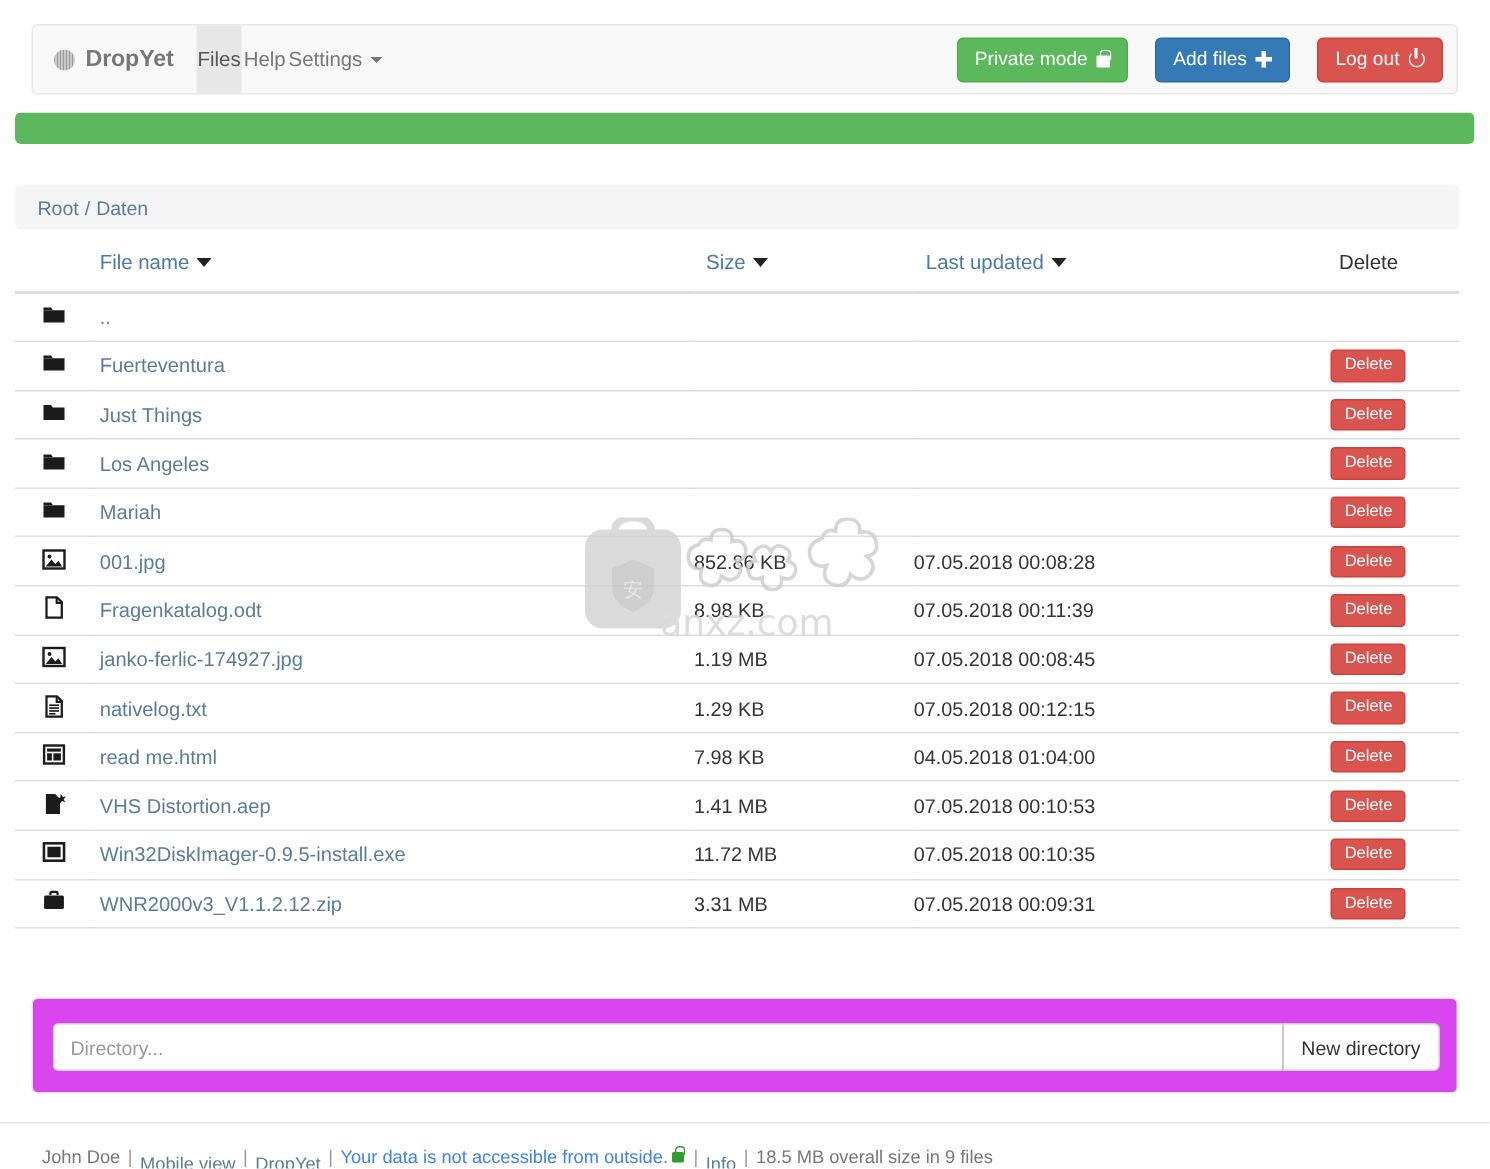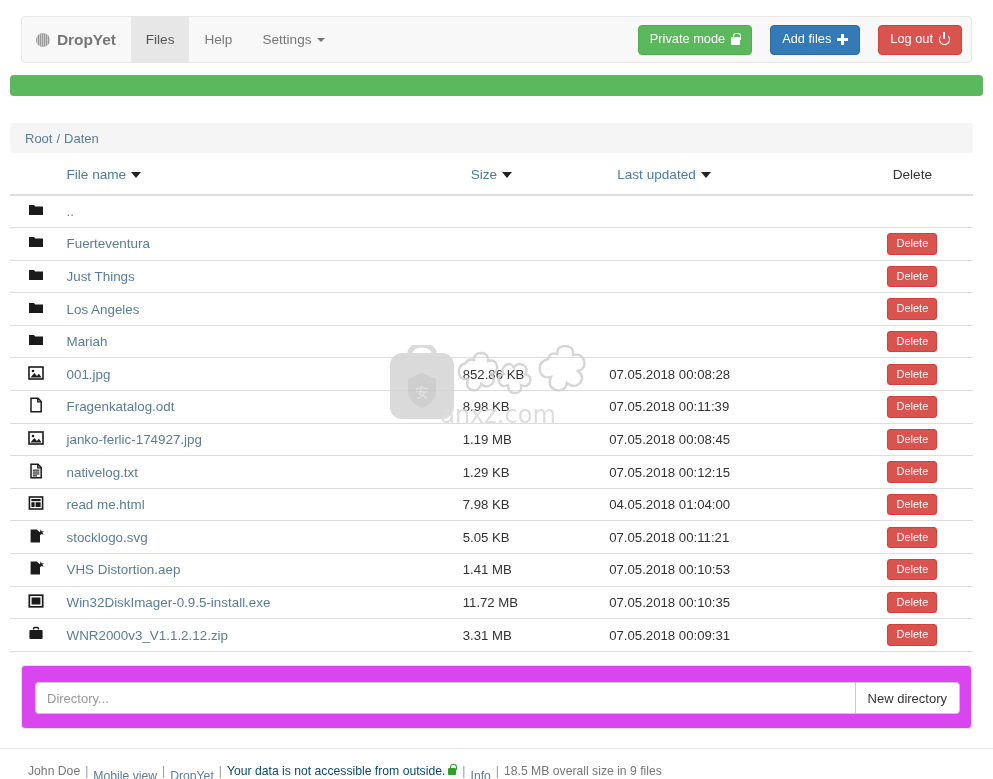--- a/index.html
+++ b/index.html
@@ -22,21 +22,21 @@
     display: flex; align-items: center; gap: 7px;
     padding: 0 15px 0 14px; font-size: 15.5px; font-weight: bold; color: #777;
     text-decoration: none; letter-spacing: -0.1px;
   }
   .brand-icon {
     width: 14px; height: 14px; border-radius: 50%;
     background: repeating-linear-gradient(90deg,#9a9a9a 0 1px,#c9c9c9 1px 2px);
     display: inline-block; flex: none;
   }
   .nav-link {
-    display: flex; align-items: center; padding: 0 15px;
+    display: flex; align-items: center; padding: 0 1px;
     font-size: 13.6px; color: #777; text-decoration: none; white-space: nowrap;
   }
   .nav-link.active { background: #e7e7e7; color: #555; }
   .caret {
     display: inline-block; margin-left: 5px;
     border-left: 4px solid transparent; border-right: 4px solid transparent;
     border-top: 4px solid #777;
   }
   .nav-right {
     margin-left: auto; display: flex; align-items: center; gap: 18px; padding-right: 9px;
@@ -152,21 +152,21 @@
 
   
   .footer {
     position: absolute; left: 0; top: 748px; width: 993px;
     border-top: 1px solid #e5e5e5; padding: 9px 10px 0 28px;
     font-size: 12.2px; color: #777;
     display: flex; align-items: center; gap: 0px; white-space: nowrap;
   }
   .footer a { color: #5b7c99; text-decoration: none; margin-top: 11px; }
   .footer .sep { padding: 0 5px; color: #999; }
-  .footer .green { color: #0c4a6e; }
+  .footer .green { color: #3b82f6; }
   .ico-lock-sm {
     position: relative; display: inline-block; width: 8px; height: 7px;
     background: #2f9e2f; border-radius: 1px; margin: 0 1px 0 3px; top: 1px;
   }
   .ico-lock-sm::before {
     content: ""; position: absolute; left: 1.3px; top: -4px;
     width: 5.4px; height: 5px; border: 1.5px solid #2f9e2f; border-bottom: none;
     border-radius: 3px 3px 0 0;
   }
 
@@ -349,30 +349,20 @@
             <td class="col-name"><a>read me.html</a></td>
             <td class="col-size">7.98 KB</td>
             <td class="col-date">04.05.2018 01:04:00</td>
             <td class="col-del"><span class="btn-del">Delete</span></td>
           </tr>
           <tr>
             <td class="col-icon"><span class="ficon"><svg width="16" height="16" viewBox="0 0 16 16">
                   <path d="M2.6 1.4h6.2l3.2 3.2v10H2.6z" fill="#1b1b1b"></path>
                   <path d="M12.6 1.2l1.2 2.2 2.2-0.4-1.6 1.8 1.2 2-2.2-0.8-1.5 1.6 0.1-2.3-2.1-0.9 2.2-0.7z" fill="#1b1b1b"></path>
                 </svg></span></td>
-            <td class="col-name"><a>stocklogo.svg</a></td>
-            <td class="col-size">5.05 KB</td>
-            <td class="col-date">07.05.2018 00:11:21</td>
-            <td class="col-del"><span class="btn-del">Delete</span></td>
-          </tr>
-          <tr>
-            <td class="col-icon"><span class="ficon"><svg width="16" height="16" viewBox="0 0 16 16">
-                  <path d="M2.6 1.4h6.2l3.2 3.2v10H2.6z" fill="#1b1b1b"></path>
-                  <path d="M12.6 1.2l1.2 2.2 2.2-0.4-1.6 1.8 1.2 2-2.2-0.8-1.5 1.6 0.1-2.3-2.1-0.9 2.2-0.7z" fill="#1b1b1b"></path>
-                </svg></span></td>
             <td class="col-name"><a>VHS Distortion.aep</a></td>
             <td class="col-size">1.41 MB</td>
             <td class="col-date">07.05.2018 00:10:53</td>
             <td class="col-del"><span class="btn-del">Delete</span></td>
           </tr>
           <tr>
             <td class="col-icon"><span class="ficon"><svg width="16" height="16" viewBox="0 0 16 16">
                   <rect x="1.3" y="2.2" width="13.4" height="11.6" fill="none" stroke="#1b1b1b" stroke-width="1.7"></rect>
                   <rect x="3.6" y="4.5" width="8.8" height="7" fill="#1b1b1b"></rect>
                 </svg></span></td>

